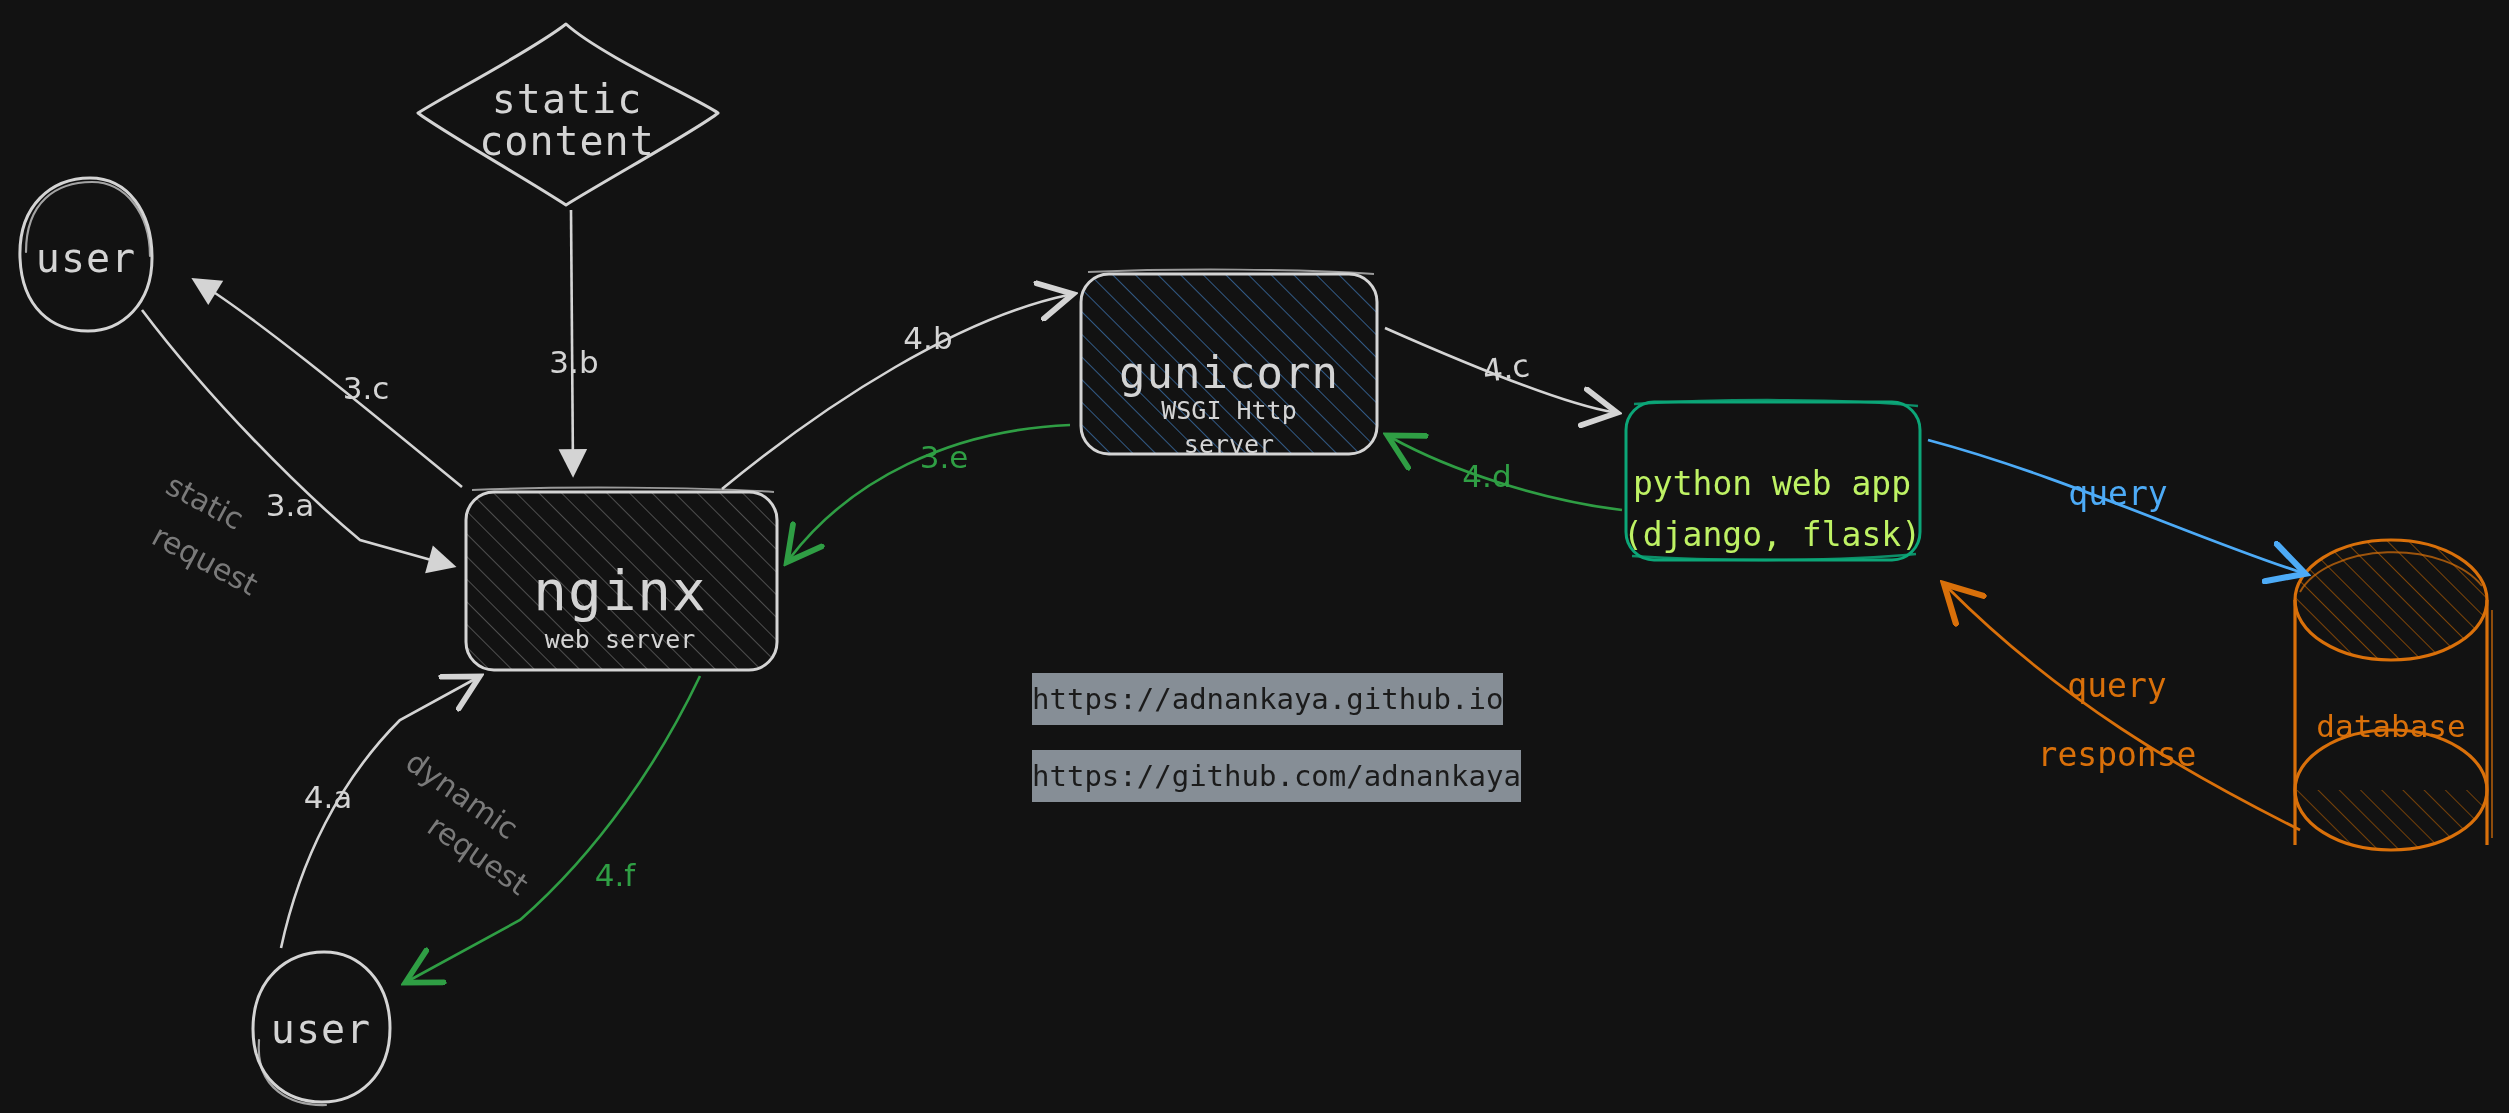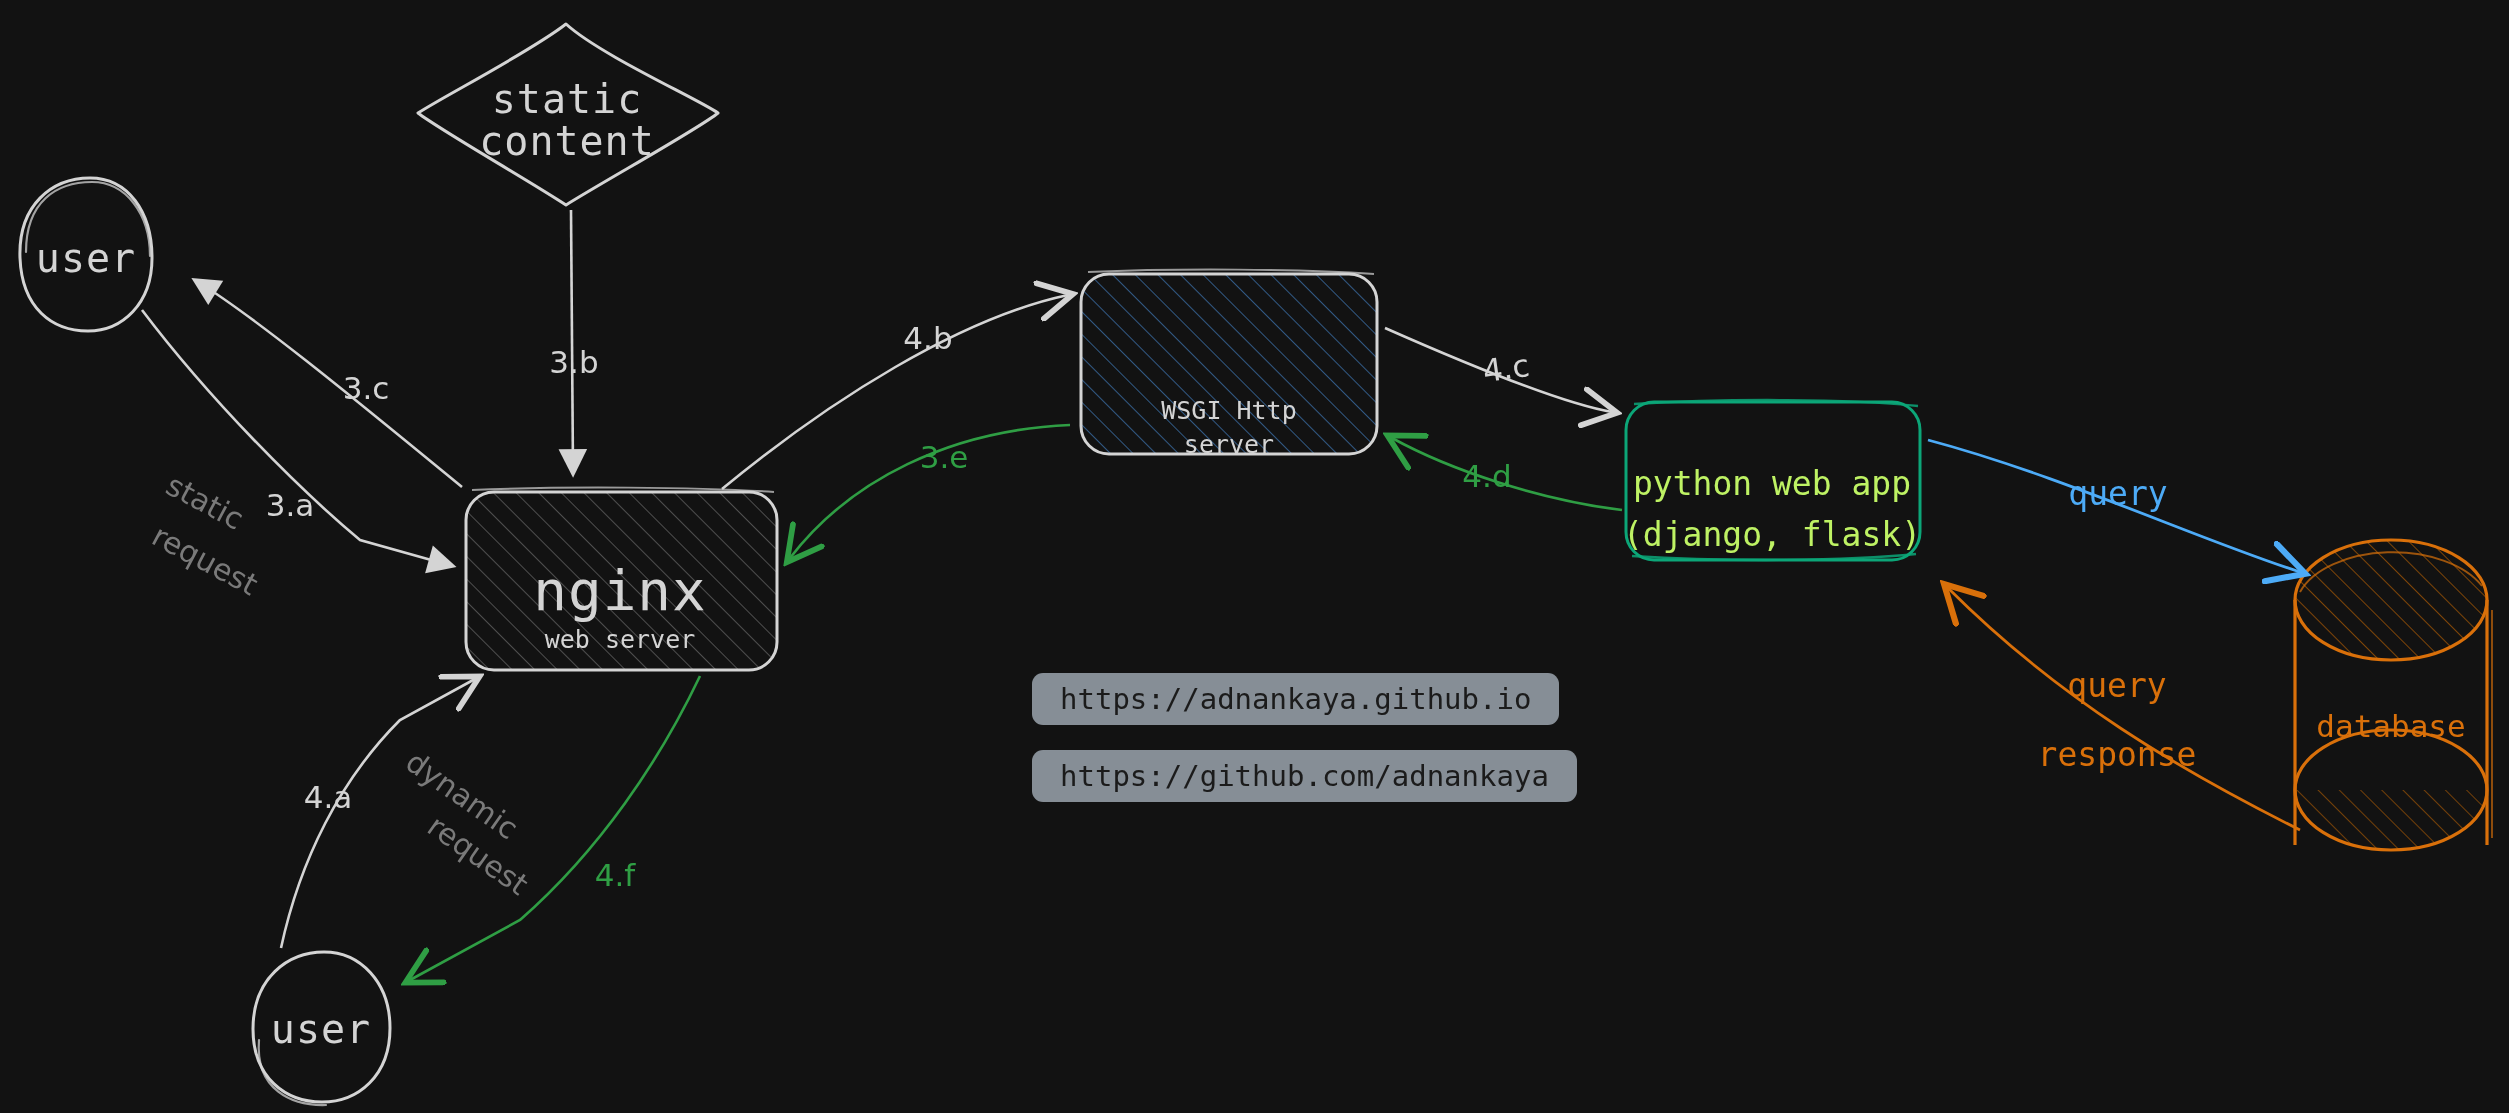--- a/index.html
+++ b/index.html
@@ -12,21 +12,21 @@
 
   .lbl{position:absolute;white-space:pre;pointer-events:none;}
   .lbl.center{transform:translate(-50%,-50%);}
 
   .node-title{font-size:40px;letter-spacing:1px;}
   .node-sub{font-size:25px;}
   .step{font-size:31px;font-family:"DejaVu Sans","Liberation Sans",sans-serif;}
   .ghost{font-size:30px;color:#7a7a7a;font-family:"DejaVu Sans","Liberation Sans",sans-serif;}
   .urlchip{
     position:absolute;background:#868e96;color:#1b1b1b;
-    font-size:29px;border-radius:11px;padding:9px 28px;white-space:pre;text-align:center;
+    font-size:29px;border-radius:0;padding:9px 0;white-space:pre;text-align:center;
   }
   .c-white{color:#d4d4d4;}
   .c-green{color:#2f9e44;}
   .c-teal{color:#bef264;}
   .c-blue{color:#4dabf7;}
   .c-orange{color:#d9700a;}
 </style>
 </head>
 <body>
 
@@ -129,20 +129,21 @@
   <div class="lbl center node-title c-white" style="left:86px;top:258px;">user</div>
 
   <div class="lbl center node-title c-white" style="left:321px;top:1029px;">user</div>
 
   <div class="lbl center node-title c-white" style="left:567px;top:99px;">static</div>
   <div class="lbl center node-title c-white" style="left:567px;top:141px;">content</div>
 
   <div class="lbl center node-title c-white" style="left:620px;top:590px;font-size:56px;">nginx</div>
   <div class="lbl center node-sub c-white" style="left:620px;top:639px;">web server</div>
 
+  <div class="lbl center node-title c-white" style="left:1229px;top:372px;font-size:44px;">gunicorn</div>
   <div class="lbl center node-sub c-white" style="left:1229px;top:410px;">WSGI Http</div>
   <div class="lbl center node-sub c-white" style="left:1229px;top:444px;">server</div>
 
   <div class="lbl center c-teal" style="left:1772px;top:483px;font-size:33px;">python web app</div>
   <div class="lbl center c-teal" style="left:1772px;top:534px;font-size:33px;">(django, flask)</div>
 
   <div class="lbl center c-orange" style="left:2391px;top:726px;font-size:31px;">database</div>
 
   <div class="lbl center step c-white" style="left:290px;top:505px;">3.a</div>
   <div class="lbl center step c-white" style="left:574px;top:362px;">3.b</div>

